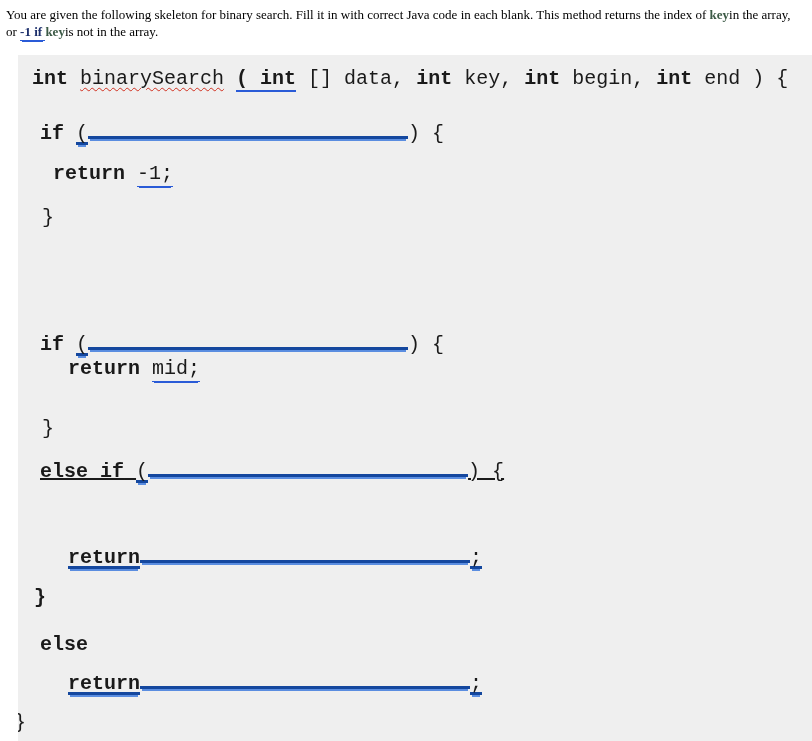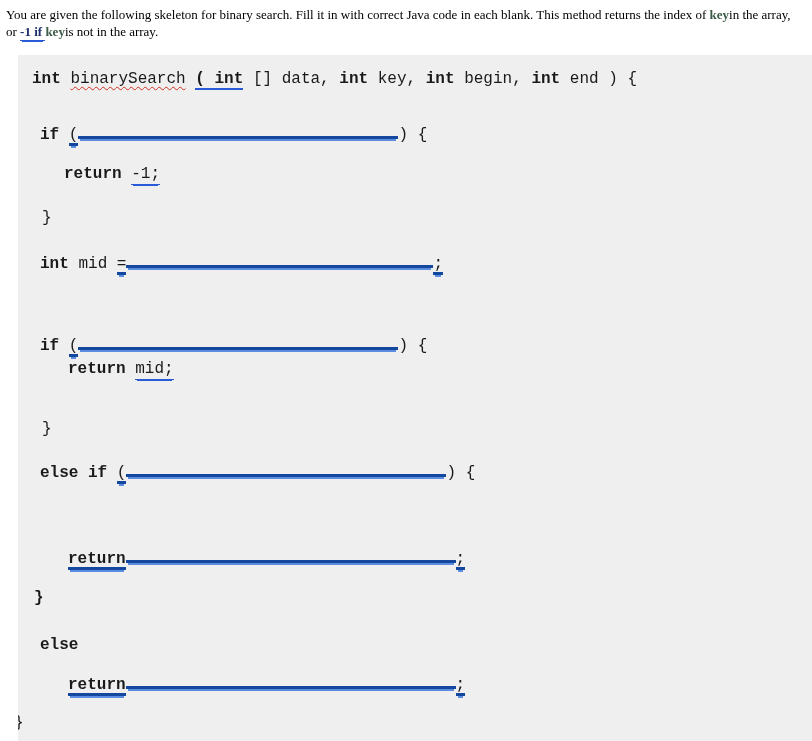--- a/index.html
+++ b/index.html
@@ -38,21 +38,21 @@
 
   
   .codeblock {
     position: absolute;
     left: 18px;
     top: 55px;
     width: 794px;
     height: 686px;
     background: #efefef;
     font-family: "Liberation Mono", "DejaVu Sans Mono", monospace;
-    font-size: 16px;
+    font-size: 20px;
     color: #1a1a1a;
     box-sizing: border-box;
     overflow: hidden;
   }
   .line {
     position: absolute;
     white-space: nowrap;
     line-height: 20px;
     height: 22px;
   }
@@ -117,50 +117,45 @@
     <span class="n">begin,</span>
     <span class="b">int</span>
     <span class="n">end ) {</span>
   </div>
 
   <div class="line" style="left:22px; top:67px;">
     <span class="b">if</span>
     <span class="n blank-lead">(</span><span class="blank" style="width:320px;"></span><span class="n">) {</span>
   </div>
 
-  <div class="line" style="left:46px; top:109px;">
+  <div class="line" style="left:35px; top:109px;">
     <span class="b">return</span>
     <span class="n gram2">-1;</span>
   </div>
 
   <div class="line" style="left:24px; top:153px;">
     <span class="n">}</span>
   </div>
 
-  <div class="line" style="left:22px; top:196px;">
-    <span class="b">int</span>
-    <span class="n">mid</span>
-    <span class="n blank-lead">=</span><span class="blank" style="width:307px;"></span><span class="n blank-lead">;</span>
-  </div>
 
   <div class="line" style="left:22px; top:278px;">
     <span class="b">if</span>
     <span class="n blank-lead">(</span><span class="blank" style="width:320px;"></span><span class="n">) {</span>
   </div>
 
   <div class="line" style="left:50px; top:304px;">
     <span class="b">return</span>
     <span class="n gram2">mid;</span>
   </div>
 
   <div class="line" style="left:24px; top:364px;">
     <span class="n">}</span>
   </div>
 
-  <div class="line" style="left:22px; top:405px;">
+  <div class="line" style="left:22px; top:405px;text-decoration:underline;">
     <span class="b">else if</span>
     <span class="n blank-lead">(</span><span class="blank" style="width:320px;"></span><span class="n">) {</span>
   </div>
 
   <div class="line" style="left:50px; top:491px;">
     <span class="b blank-lead">return</span><span class="blank" style="width:330px;"></span><span class="n blank-lead">;</span>
   </div>
 
   <div class="line" style="left:16px; top:533px;">
     <span class="b">}</span>

